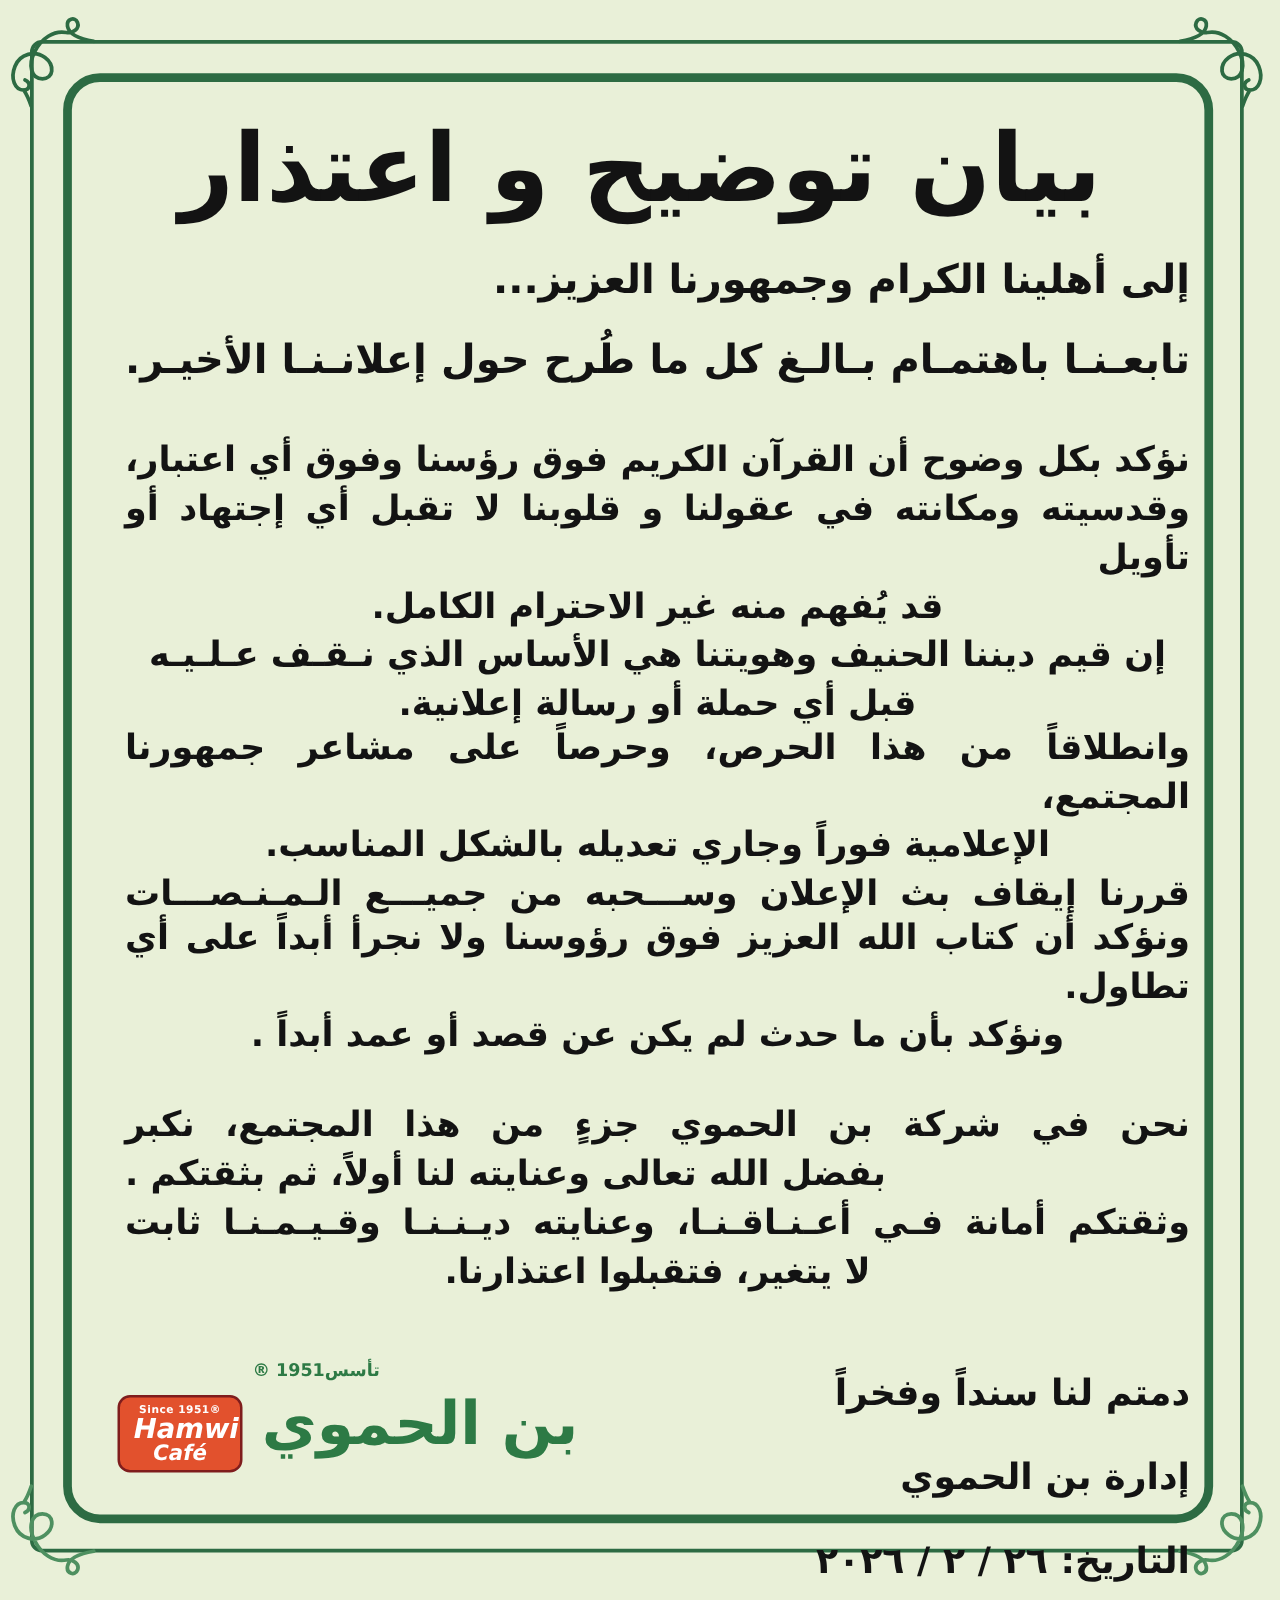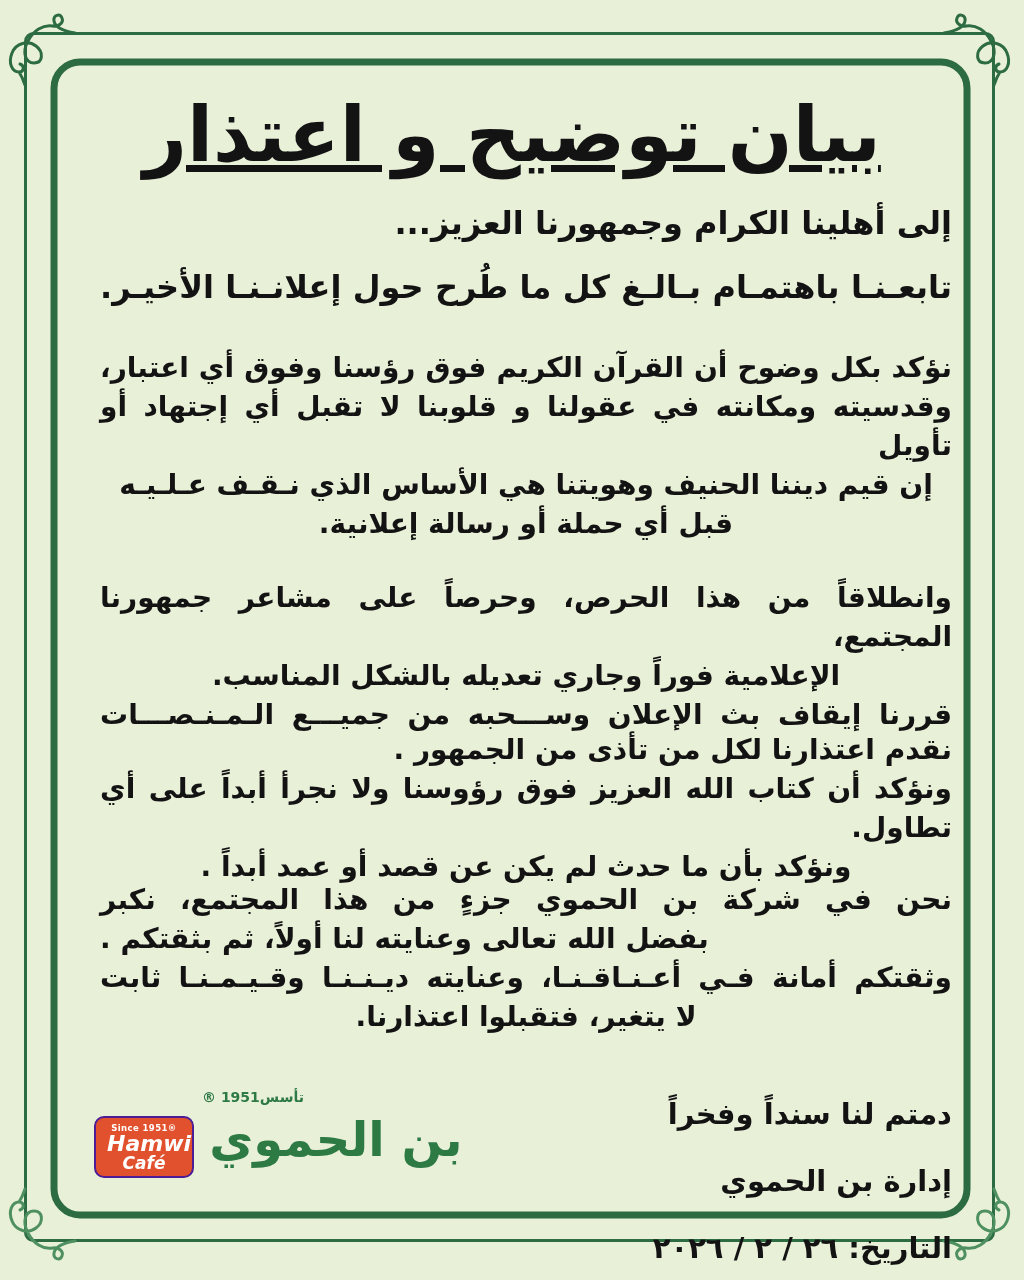--- a/index.html
+++ b/index.html
@@ -32,21 +32,20 @@
   
   .title{
     position:absolute;
     top:75px;left:0;right:0;
     margin:0;
     text-align:center;
     font-size:76px;
     line-height:120px;
     font-weight:bold;
     color:#131313;
-    text-decoration:underline;
   }
   .block{
     position:absolute;
     left:100px;
     right:72px;
   }
   .line{
     font-weight:bold;
     font-size:28px;
     line-height:39px;
@@ -75,21 +74,21 @@
 
   
   .badge{
     position:absolute;
     left:94px;
     top:1116px;
     width:100px;
     height:62px;
     box-sizing:border-box;
     background:#e2512d;
-    border:2px solid #4c1d95;
+    border:2px solid #7f1d1d;
     border-radius:10px;
     color:#ffffff;
     text-align:center;
     font-weight:bold;
     direction:ltr;
   }
   .badge .since{font-size:8.5px;line-height:10px;margin-top:5px;letter-spacing:.4px;}
   .badge .hamwi{font-size:22px;line-height:22px;font-style:italic;padding-left:10px;}
   .badge .cafe{font-size:17px;line-height:17px;font-style:italic;}
 
@@ -138,32 +137,32 @@
     <div class="line right">إلى أهلينا الكرام وجمهورنا العزيز...</div>
   </div>
 
   <div class="block big p1">
     <div class="line full">تابعـنـا باهتمـام بـالـغ كل ما طُرح حول إعلانـنـا الأخيـر.</div>
   </div>
 
   <div class="block p2">
     <div class="line full">نؤكد بكل وضوح أن القرآن الكريم فوق رؤسنا وفوق أي اعتبار،</div>
     <div class="line full">وقدسيته ومكانته في عقولنا و قلوبنا لا تقبل أي إجتهاد أو تأويل</div>
+    <div class="line center">قد يُفهم منه غير الاحترام الكامل.</div>
     <div class="line center">إن قيم ديننا الحنيف وهويتنا هي الأساس الذي نـقـف عـلـيـه</div>
     <div class="line center">قبل أي حملة أو رسالة إعلانية.</div>
   </div>
 
   <div class="block p3">
     <div class="line full">وانطلاقاً من هذا الحرص، وحرصاً على مشاعر جمهورنا المجتمع،</div>
     <div class="line center">الإعلامية فوراً وجاري تعديله بالشكل المناسب.</div>
     <div class="line full">قررنا إيقاف بث الإعلان وســـحبه من جميـــع الـمـنـصـــات</div>
   </div>
 
   <div class="block p4">
-    <div class="line right">نقدم اعتذارنا لكل من تأذى من الجمهور .</div>
     <div class="line full">ونؤكد أن كتاب الله العزيز فوق رؤوسنا ولا نجرأ أبداً على أي تطاول.</div>
     <div class="line center">ونؤكد بأن ما حدث لم يكن عن قصد أو عمد أبداً .</div>
   </div>
 
   <div class="block p5">
     <div class="line full">نحن في شركة بن الحموي جزءٍ من هذا المجتمع، نكبر</div>
     <div class="line left">بفضل الله تعالى وعنايته لنا أولاً، ثم بثقتكم .</div>
     <div class="line full">وثقتكم أمانة فـي أعـنـاقـنـا، وعنايته ديـنـنـا وقـيـمـنـا ثابت</div>
     <div class="line center">لا يتغير، فتقبلوا اعتذارنا.</div>
   </div>

